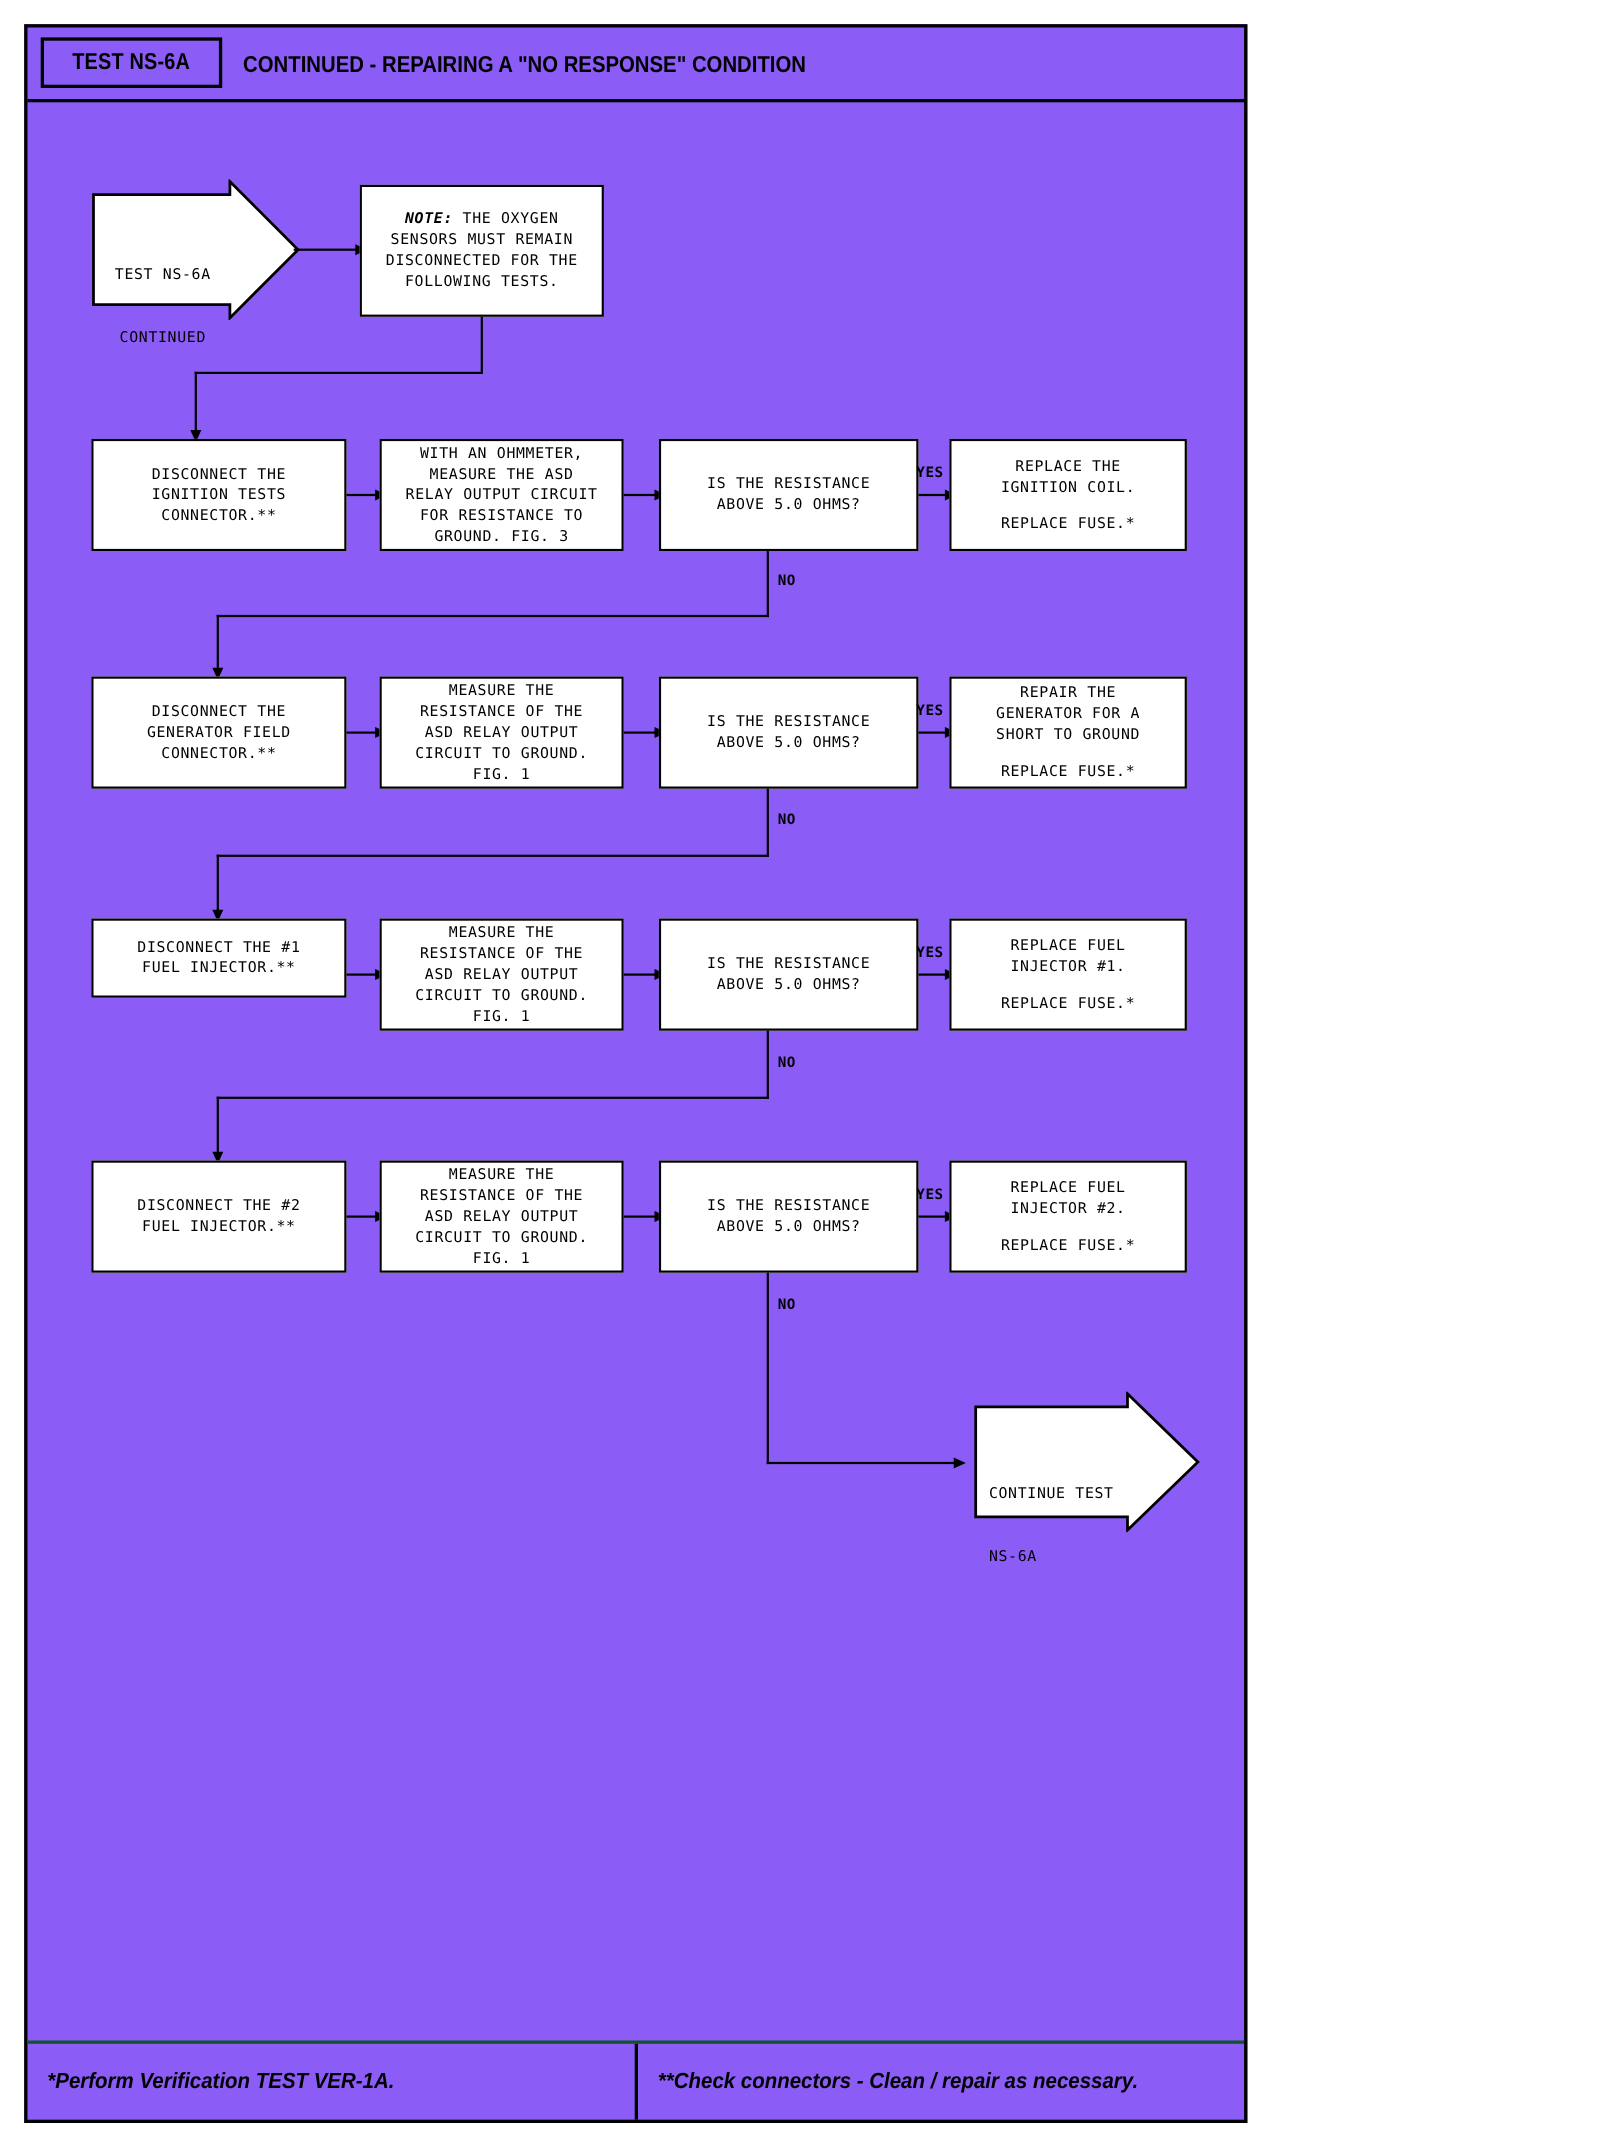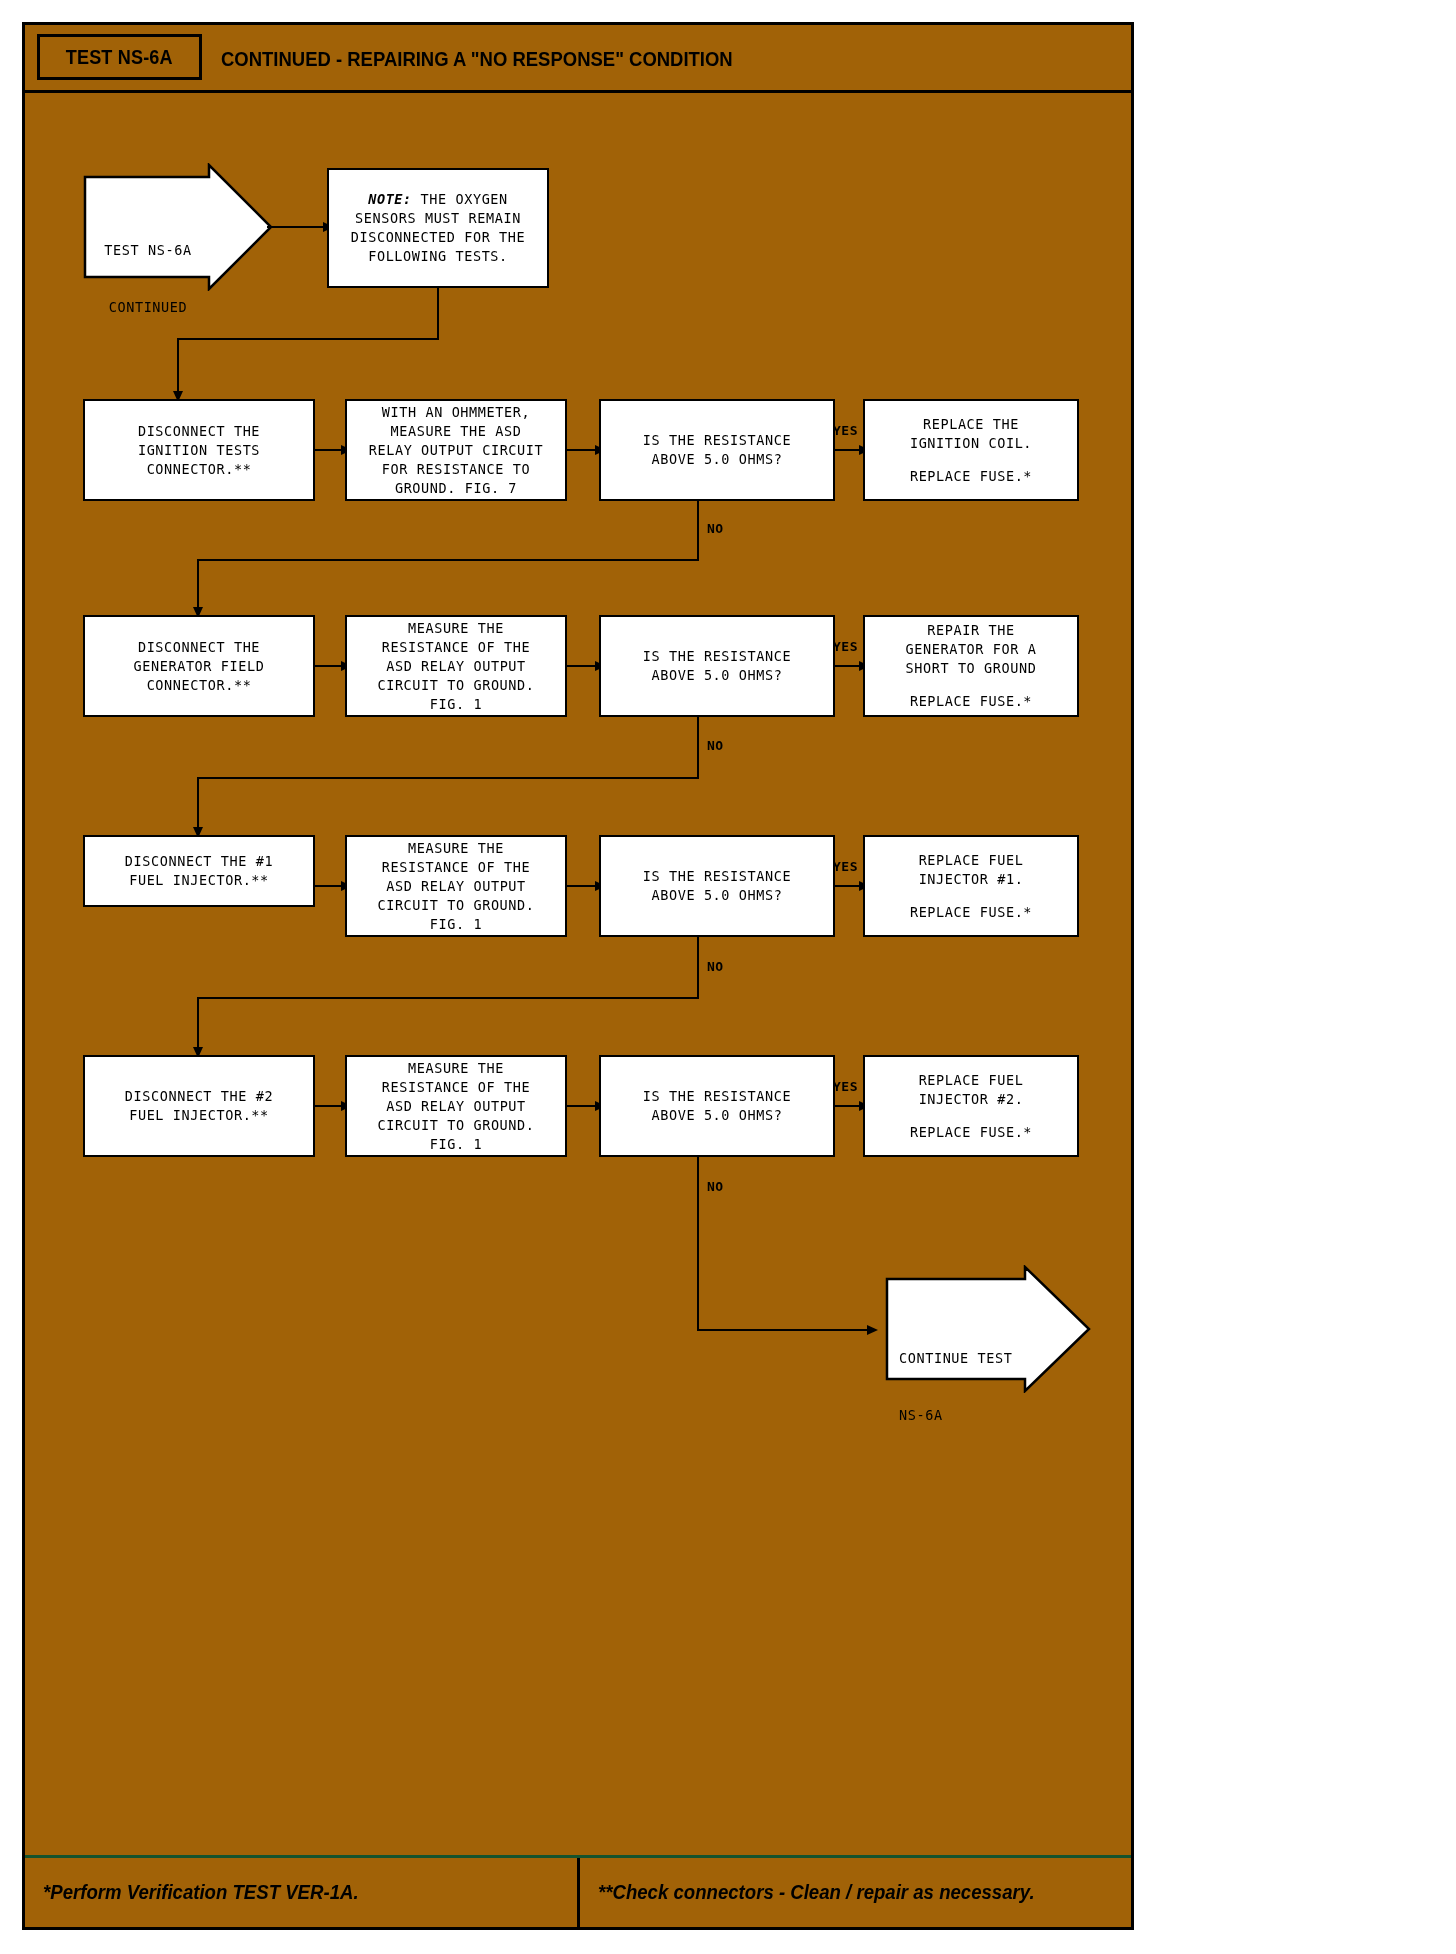--- a/index.html
+++ b/index.html
@@ -1,19 +1,19 @@
 <!DOCTYPE html>
 <html><head>
 <meta charset="utf-8">
 <title>TEST NS-6A Flowchart</title>
 <style>
   html,body{margin:0;padding:0;background:#ffffff;}
   body{width:1456px;height:1954px;position:relative;font-family:"Liberation Sans",sans-serif;}
 
-  .page{position:absolute;left:22px;top:22px;width:1112px;height:1908px;border:3px solid #000;box-sizing:border-box;background:#a16207;}
+  .page{position:absolute;left:22px;top:22px;width:1112px;height:1908px;border:3px solid #000;box-sizing:border-box;background:#8b5cf6;}
 
   
   .header{position:absolute;left:0;top:0;width:100%;height:68px;border-bottom:3px solid #000;box-sizing:border-box;}
   .hdr-tag{position:absolute;left:12px;top:9px;width:165px;height:46px;border:3px solid #000;box-sizing:border-box;
            display:flex;align-items:center;justify-content:center;}
   .hdr-tag span{font-weight:bold;font-size:21px;font-style:normal;letter-spacing:.2px;
            transform:scaleX(.86);transform-origin:center;white-space:nowrap;}
   .hdr-title{position:absolute;left:196px;top:0;height:68px;display:flex;align-items:center;}
   .hdr-title span{font-weight:bold;font-size:21px;white-space:nowrap;transform:scaleX(.88);transform-origin:left center;}
 
@@ -102,21 +102,21 @@
       <div class="ln">CONNECTOR.**</div>
     </div>
     <div class="ln-h" style="left:290px;top:356px;width:28px;"></div>
     <div class="ahead right" style="left:316px;top:352px;"></div>
 
     <div class="node" style="left:320px;top:306px;width:222px;height:102px;">
       <div class="ln">WITH AN OHMMETER,</div>
       <div class="ln">MEASURE THE ASD</div>
       <div class="ln">RELAY OUTPUT CIRCUIT</div>
       <div class="ln">FOR RESISTANCE TO</div>
-      <div class="ln">GROUND. FIG. 7</div>
+      <div class="ln">GROUND. FIG. 3</div>
     </div>
     <div class="ln-h" style="left:542px;top:356px;width:30px;"></div>
     <div class="ahead right" style="left:570px;top:352px;"></div>
 
     <div class="node" style="left:574px;top:306px;width:236px;height:102px;">
       <div class="ln">IS THE RESISTANCE</div>
       <div class="ln">ABOVE 5.0 OHMS?</div>
     </div>
     <div class="ln-h" style="left:810px;top:356px;width:26px;"></div>
     <div class="ahead right" style="left:834px;top:352px;"></div>

